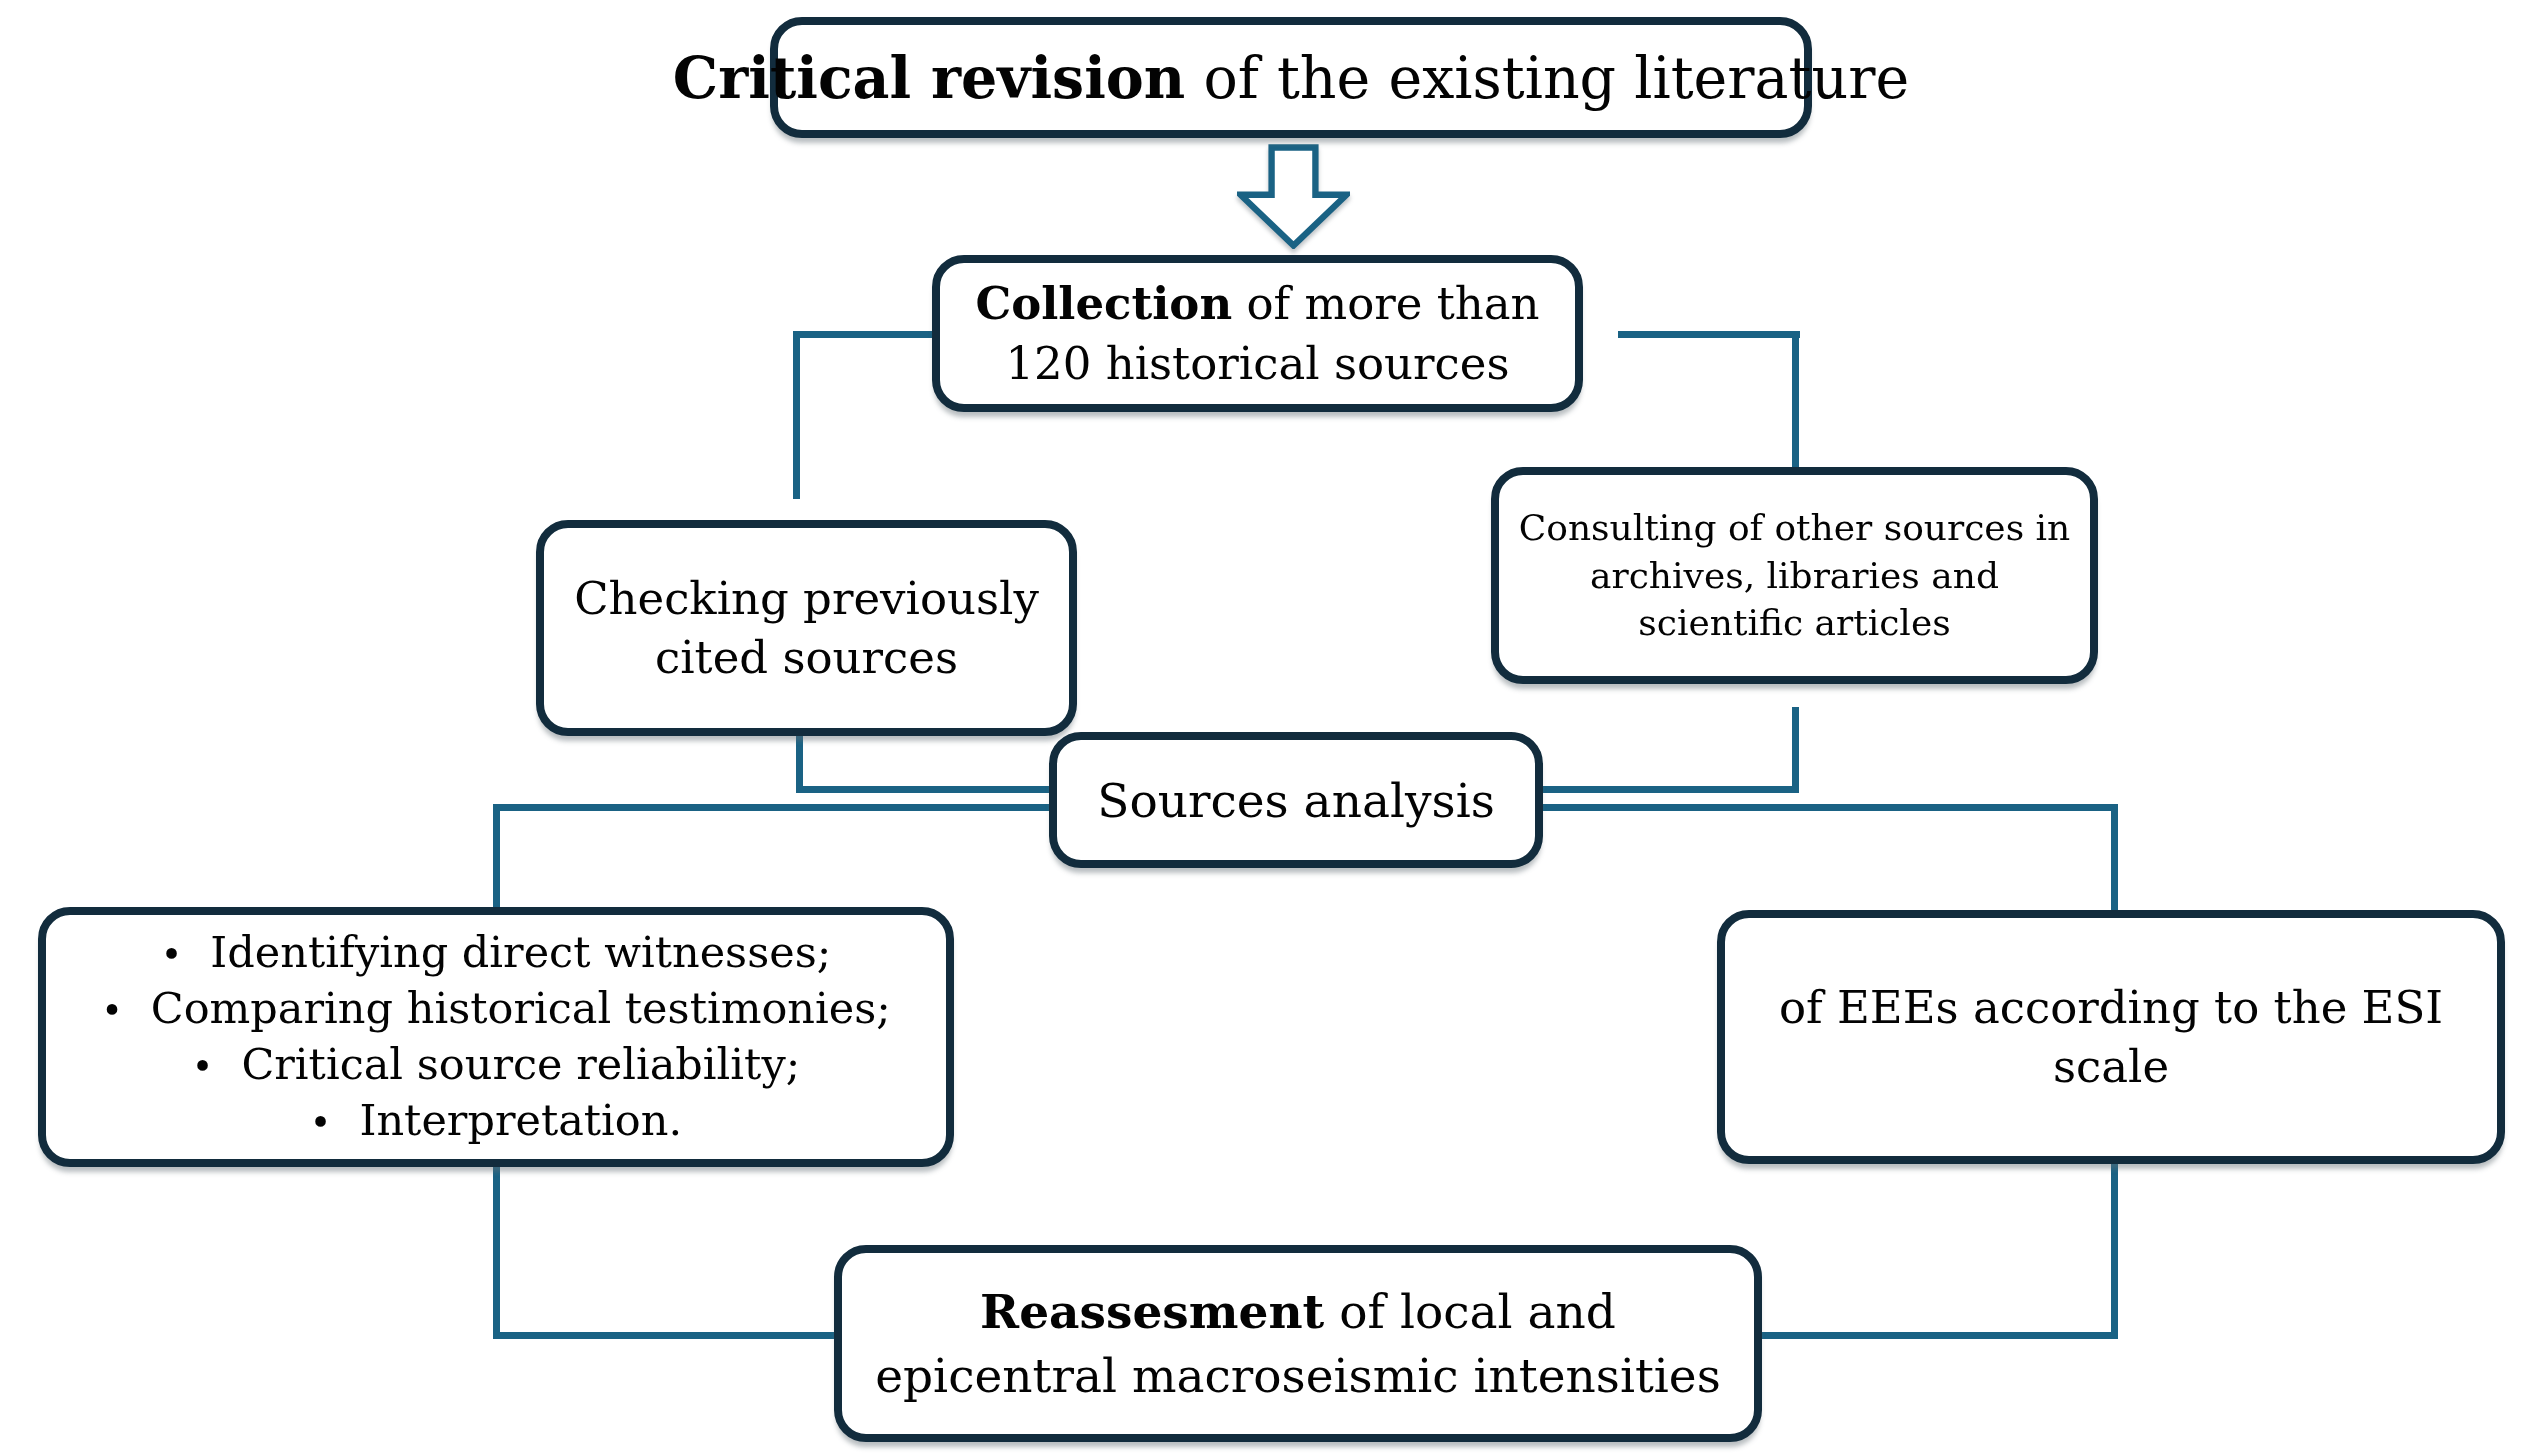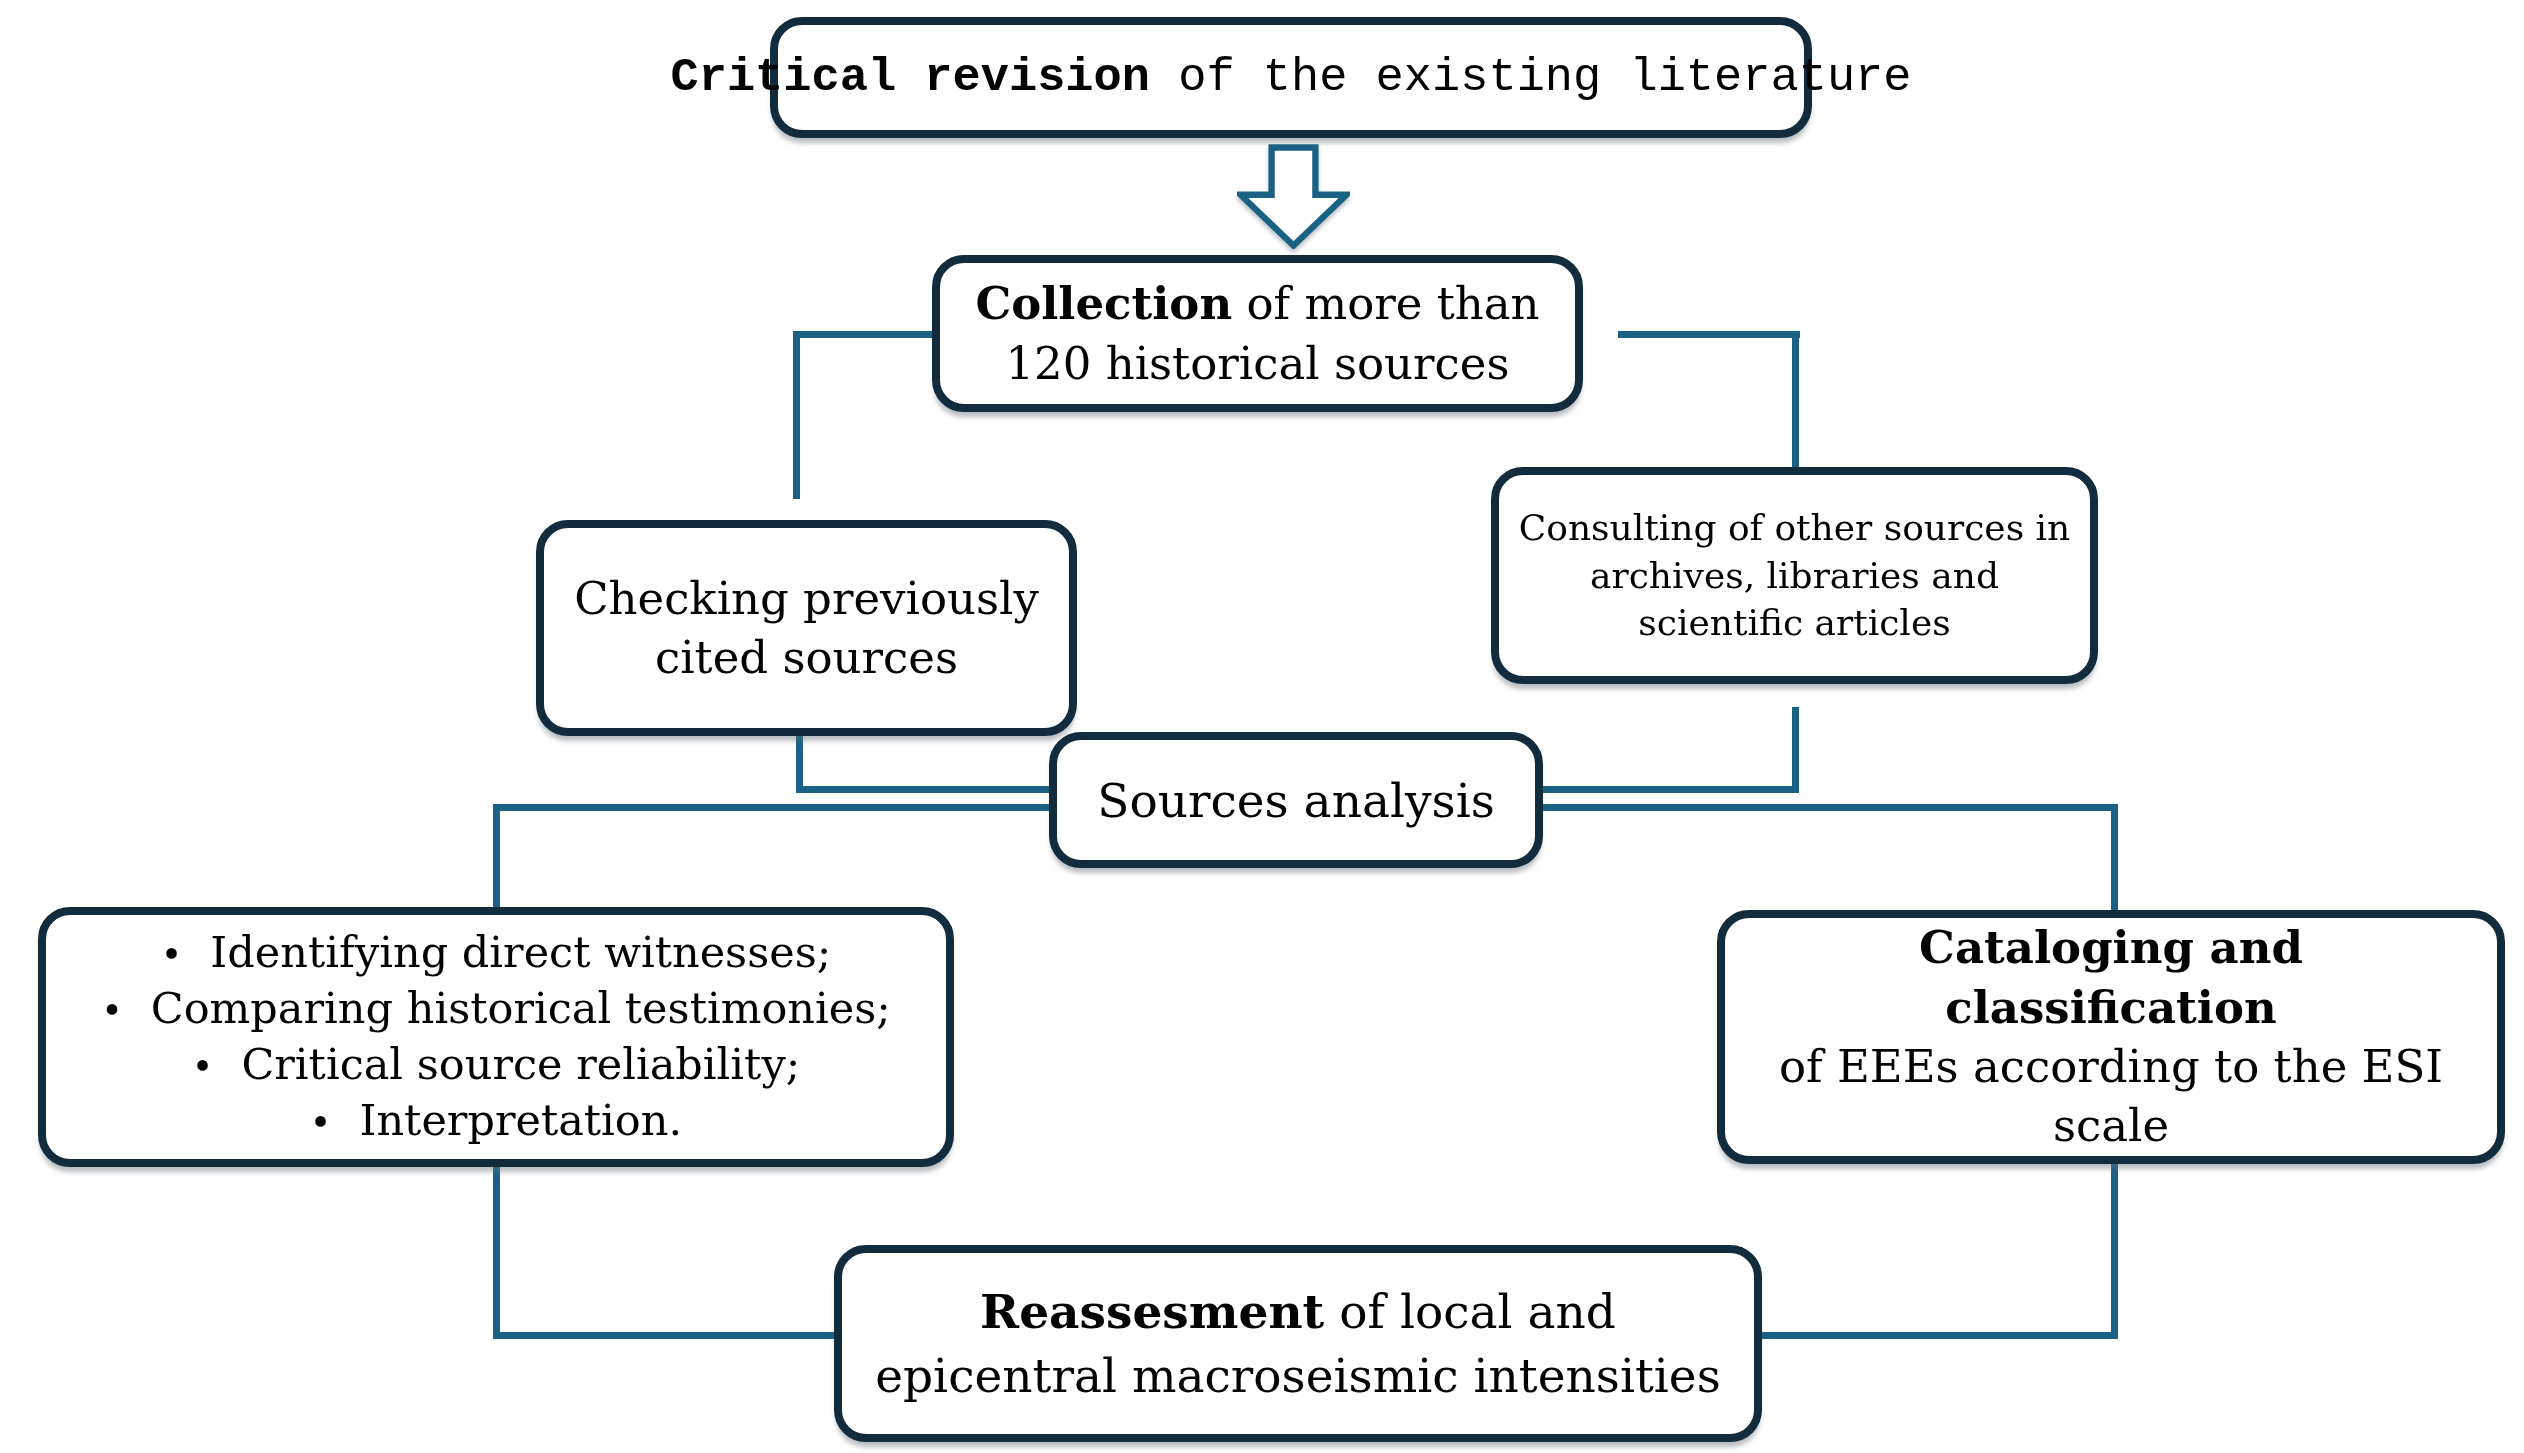--- a/index.html
+++ b/index.html
@@ -22,21 +22,21 @@
     border:8px solid var(--box-border);
     border-radius:32px;
     display:flex;align-items:center;justify-content:center;
     text-align:center;
     box-shadow:0 7px 5.7px -2.9px rgba(100,110,118,.45);
     z-index:2;
   }
   .b{font-weight:bold;}
   .line{position:absolute;background:var(--connector);z-index:1;}
 
-  .n-critical   {left:770px;top:17px;  width:1042px;height:121px;font-size:47px;white-space:nowrap;font-family:Liberation Mono, monospace;}
+  .n-critical   {left:770px;top:17px;  width:1042px;height:121px;font-size:57px;white-space:nowrap;}
   .n-collection {left:932px;top:255px; width:651px;height:157px;font-size:45px;line-height:1.32;padding:0 5.7px;}
   .n-checking   {left:536px; top:492px; width:541px; height:216px;font-size:45px;line-height:1.32;padding:0 11.5px;margin-top:28px;}
   .n-consulting {left:1491px;top:467px; width:607px;height:217px;font-size:36px;line-height:1.32;padding:0 4.6px;}
   .n-sources    {left:1049px;top:732px;width:494px; height:136px;font-size:47px;white-space:nowrap;}
   .n-steps      {left:38px;  top:907px;width:916px;height:260px;font-size:43px;line-height:1.3;
                  flex-direction:column;padding:0 16px;}
   .n-cataloging {left:1717px;top:910px;width:788px;height:254px;font-size:45px;line-height:1.32;padding:0 34px;}
   .n-cataloging .b{display:block;}
   .n-reassesment{left:834px;top:1245px;width:928px;height:197px;font-size:47px;line-height:1.35;padding:0 14.4px;justify-content:flex-end;}
 
@@ -124,21 +124,21 @@
       <span class="bullet">•</span>
       <span>Critical source reliability;</span>
     </div>
     <div class="step">
       <span class="bullet">•</span>
       <span>Interpretation.</span>
     </div>
   </div>
 
   <div class="node n-cataloging">
-    <div><span class="b">Cataloging and classification</span><span> of EEEs according to the ESI scale</span></div>
+    <div><span> of EEEs according to the ESI scale</span></div>
   </div>
 
   <div class="node n-reassesment">
     <div><span class="b">Reassesment</span><span> of local and epicentral macroseismic intensities</span></div>
   </div>
 
 </div>
 
 
 </body></html>

